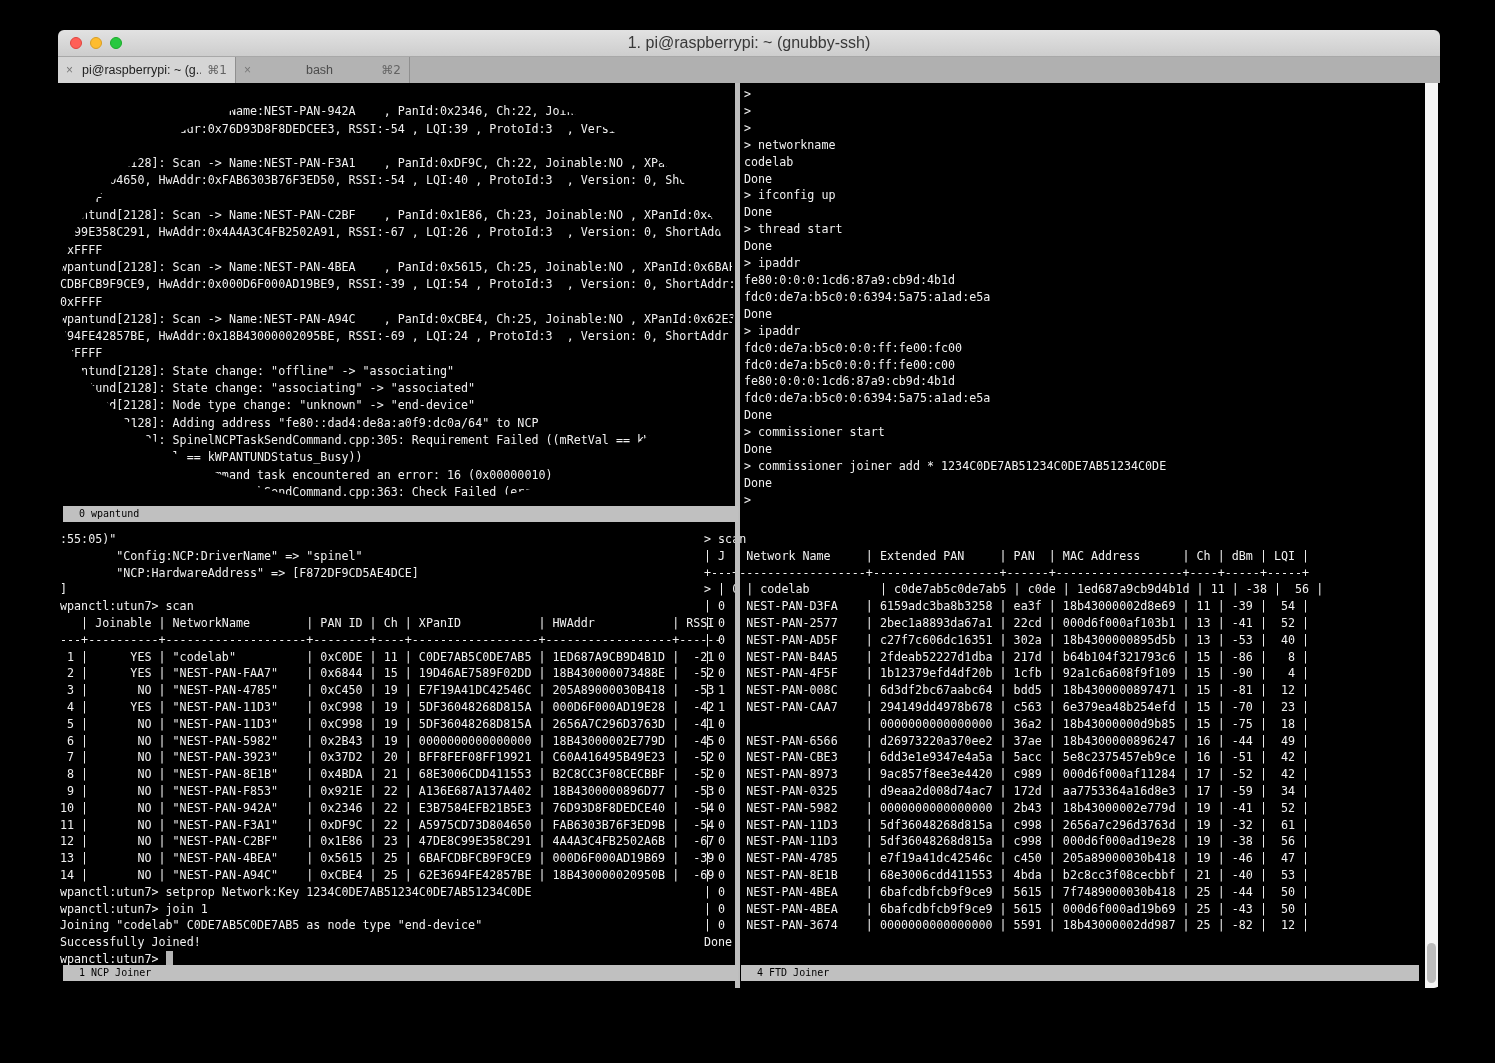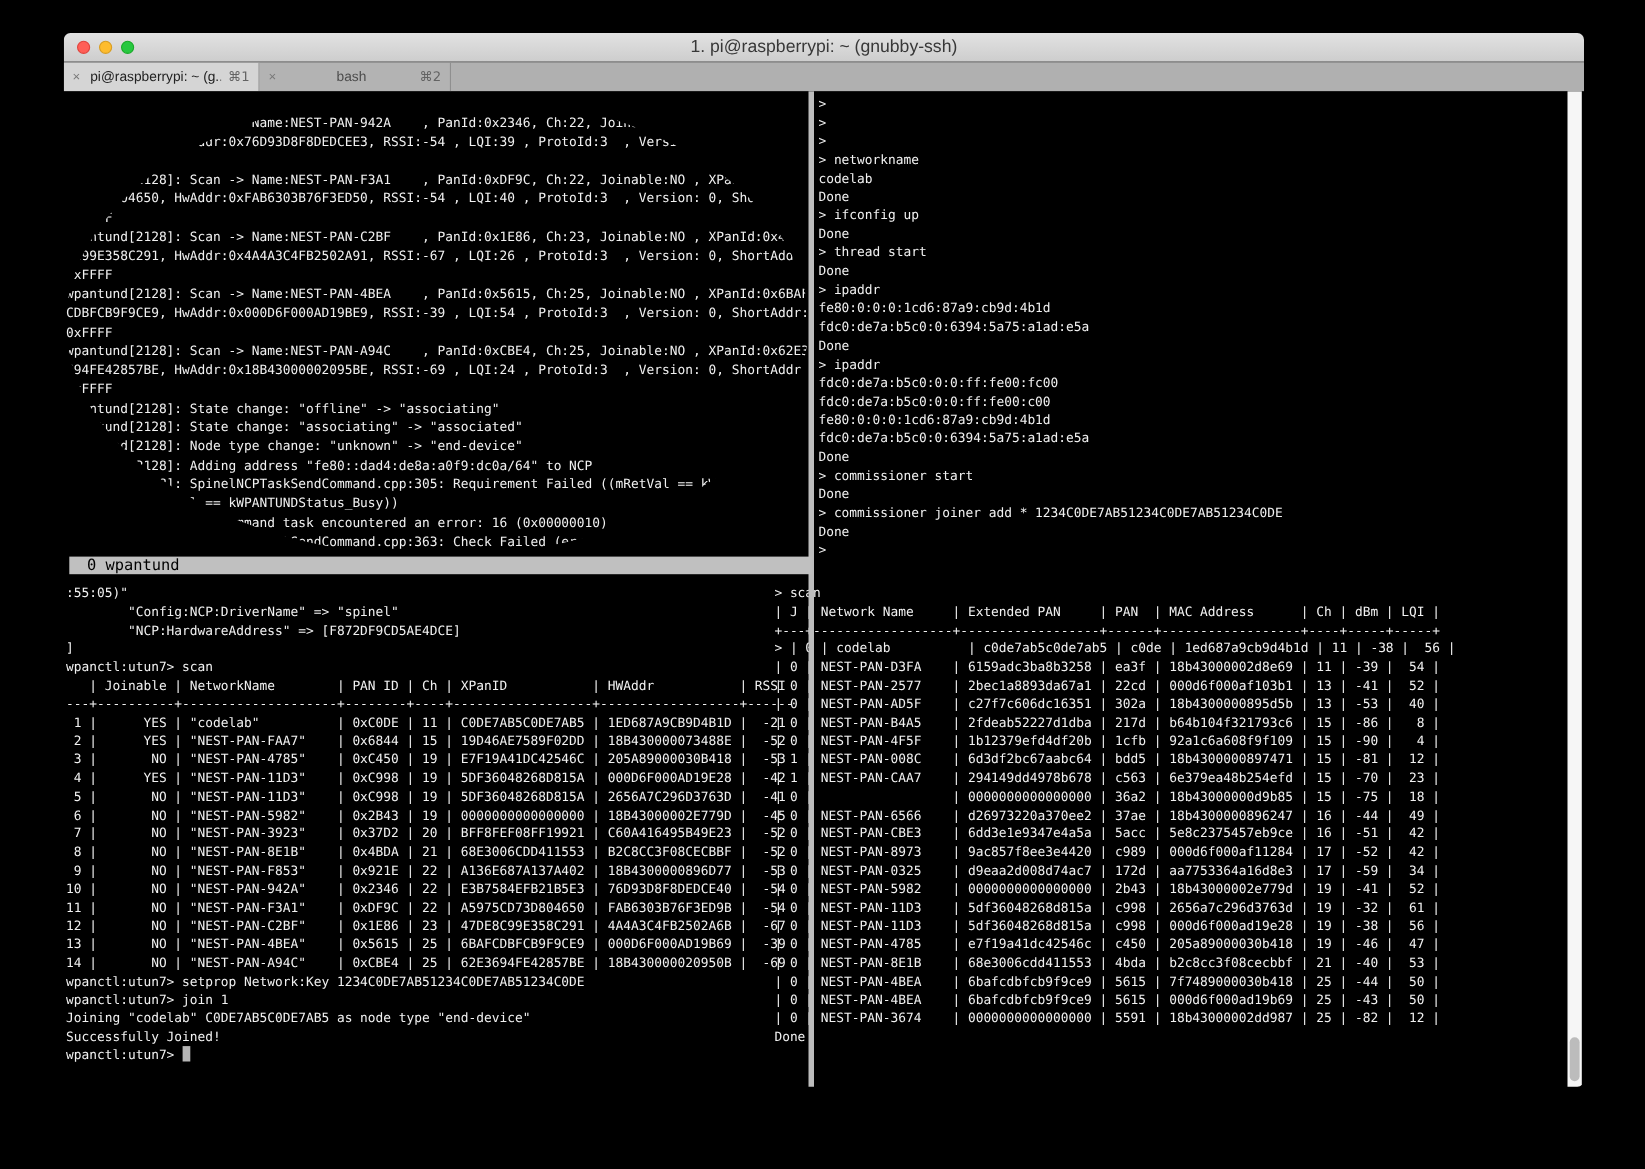--- a/index.html
+++ b/index.html
@@ -35,21 +35,21 @@
   .term{position:relative;height:906px;background:#000;}
   .pane{position:absolute;margin:0;padding:3px 0 0 0;white-space:pre;overflow:hidden;
         font-family:"DejaVu Sans Mono","Liberation Mono",monospace;font-size:11.7px;
         color:#f1f1f1;}
   .pane.tl{left:2px;top:0;width:675px;height:423px;line-height:17.3px;}
   .pane.tr{left:686px;top:0;width:678px;height:423px;line-height:16.9px;}
   .pane.bl{left:2px;top:445px;width:675px;height:437px;line-height:16.8px;}
   .pane.br{left:646px;top:445px;width:679px;height:437px;line-height:16.8px;}
   .vdiv{position:absolute;left:677px;top:0;width:5px;height:906px;background:#bdbdbd;}
   .sbar{position:absolute;height:16px;background:#c0c0c0;color:#000;
-        font-family:"DejaVu Sans Mono","Liberation Mono",monospace;font-size:14px;
+        font-family:"DejaVu Sans Mono","Liberation Mono",monospace;font-size:10px;
         line-height:16px;padding-left:16px;box-sizing:border-box;white-space:pre;}
   .s-tl{left:5px;top:423px;width:675px;}
   .s-tr{left:683px;top:423px;width:678px;}
   .s-bl{left:5px;top:882px;width:675px;}
   .s-br{left:683px;top:882px;width:678px;}
   .cursor{position:absolute;left:108px;top:868px;width:7px;height:14px;background:#b5b5b5;}
   .scrolltrack{position:absolute;left:1367px;top:0;width:13px;height:906px;background:#f6f6f6;}
   .scrollthumb{position:absolute;left:2px;top:860px;width:9px;height:40px;border-radius:4.5px;
                background:#bcbcbc;}
 </style>
@@ -180,20 +180,22 @@
 | 0 | NEST-PAN-4785    | e7f19a41dc42546c | c450 | 205a89000030b418 | 19 | -46 |  47 |
 | 0 | NEST-PAN-8E1B    | 68e3006cdd411553 | 4bda | b2c8cc3f08cecbbf | 21 | -40 |  53 |
 | 0 | NEST-PAN-4BEA    | 6bafcdbfcb9f9ce9 | 5615 | 7f7489000030b418 | 25 | -44 |  50 |
 | 0 | NEST-PAN-4BEA    | 6bafcdbfcb9f9ce9 | 5615 | 000d6f000ad19b69 | 25 | -43 |  50 |
 | 0 | NEST-PAN-3674    | 0000000000000000 | 5591 | 18b43000002dd987 | 25 | -82 |  12 |
 Done</pre>
 
       <div class="vdiv"></div>
 
       <div class="sbar s-tl"><span>0 wpantund</span></div>
+      <div class="sbar s-bl"><span>1 NCP Joiner</span></div>
+      <div class="sbar s-br"><span>4 FTD Joiner</span></div>
 
       <div class="cursor"></div>
 
       <div class="scrolltrack">
         <div class="scrollthumb"></div>
       </div>
     </div>
 
   </div>
 </div>

